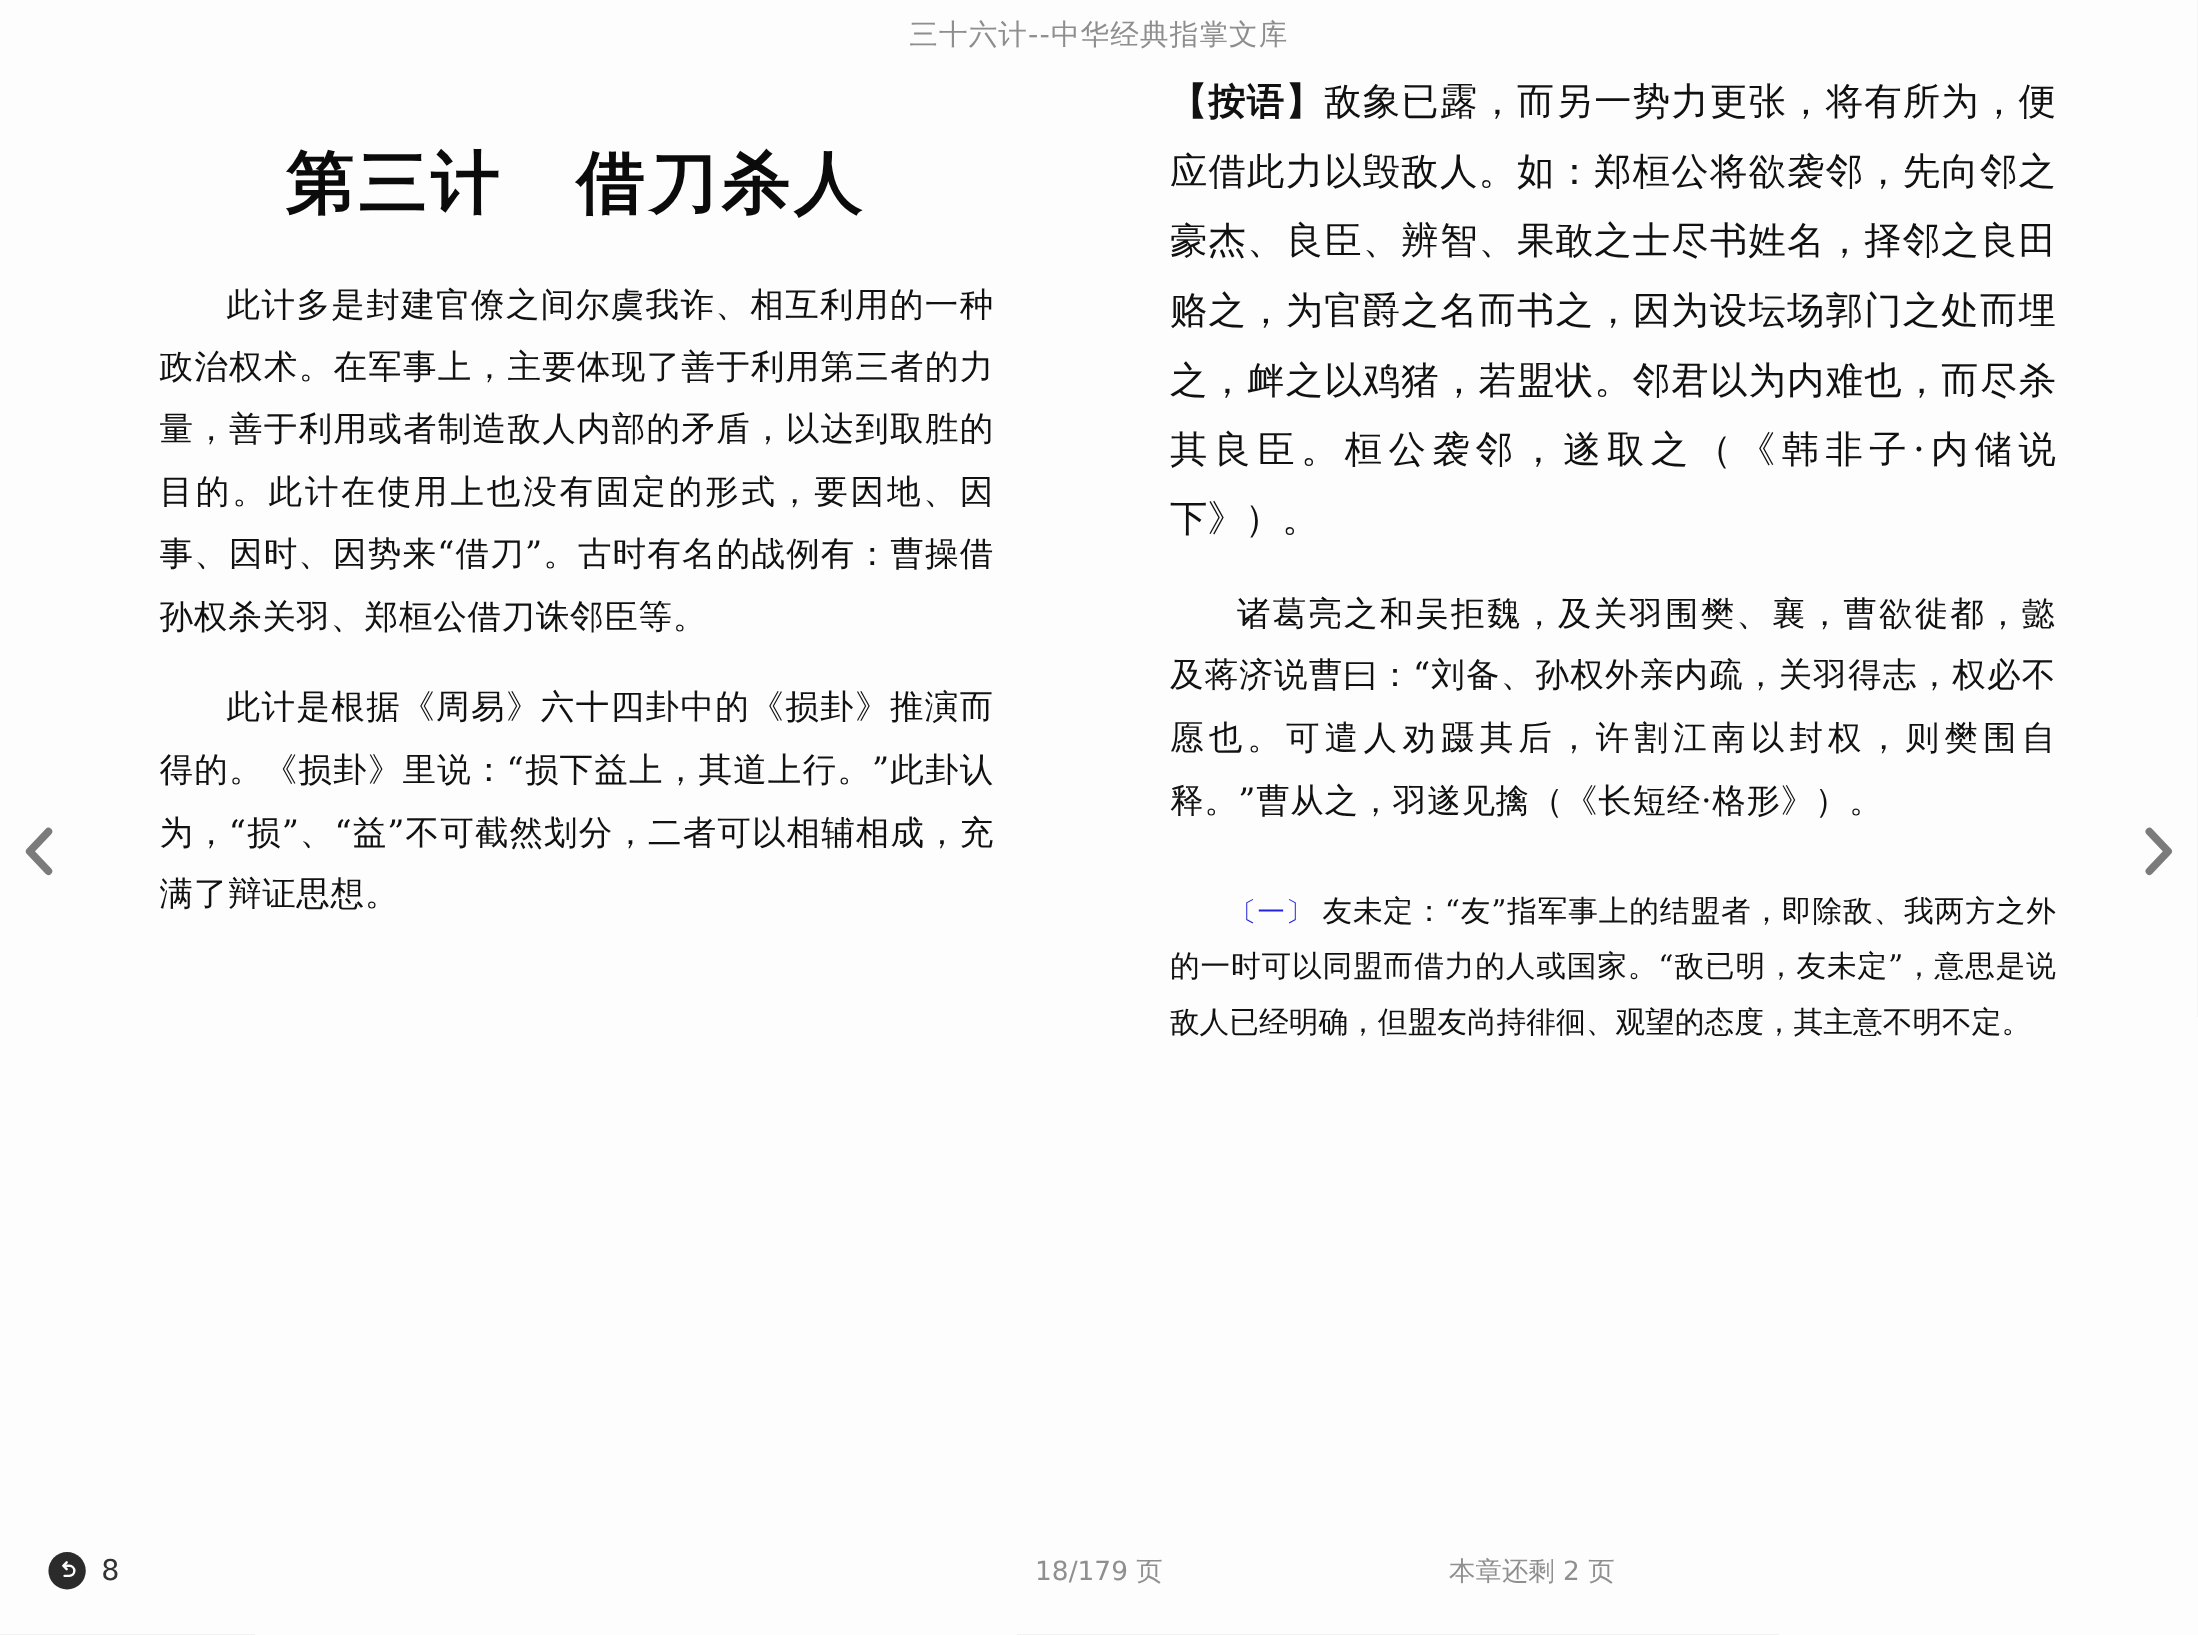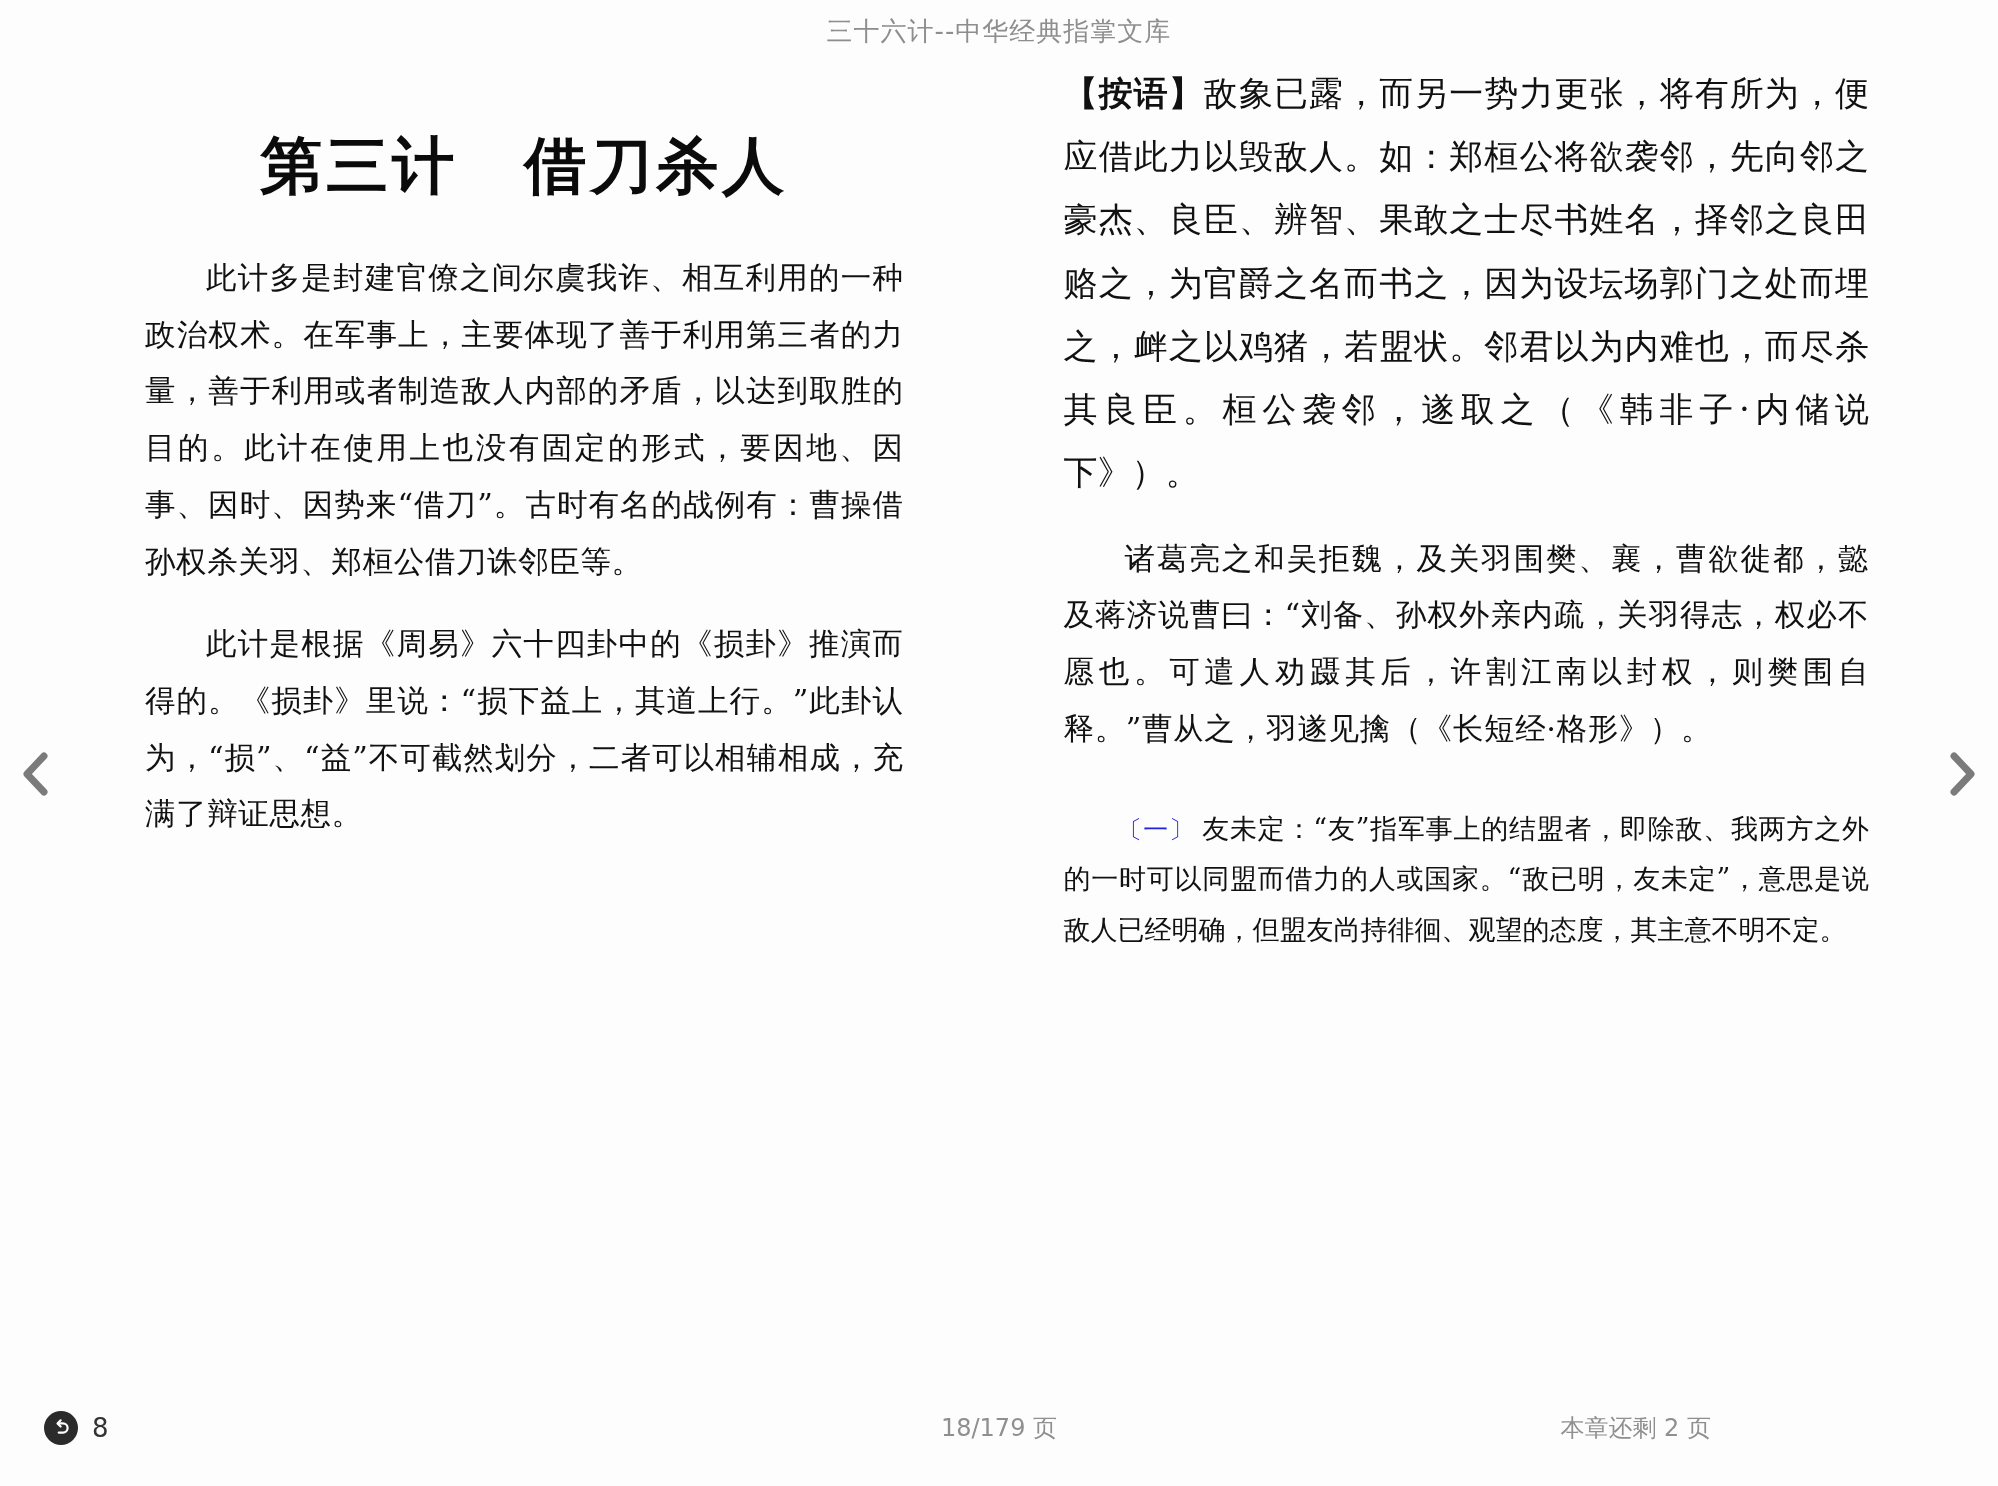--- a/index.html
+++ b/index.html
@@ -161,21 +161,21 @@
     font-size: 24px;
   }
   .footer-left {
     display: flex;
     align-items: center;
     gap: 14px;
     flex: 1 1 0;
     justify-content: flex-start;
   }
   .footer-center { flex: 1 1 0; text-align: center; }
-  .footer-right  { flex: 1 1 0; text-align: center; }
+  .footer-right  { flex: 1 1 0; text-align: left; }
   .undo-badge {
     width: 34px;
     height: 34px;
     border-radius: 50%;
     background: #2b2b2b;
     display: inline-flex;
     align-items: center;
     justify-content: center;
     cursor: pointer;
   }

